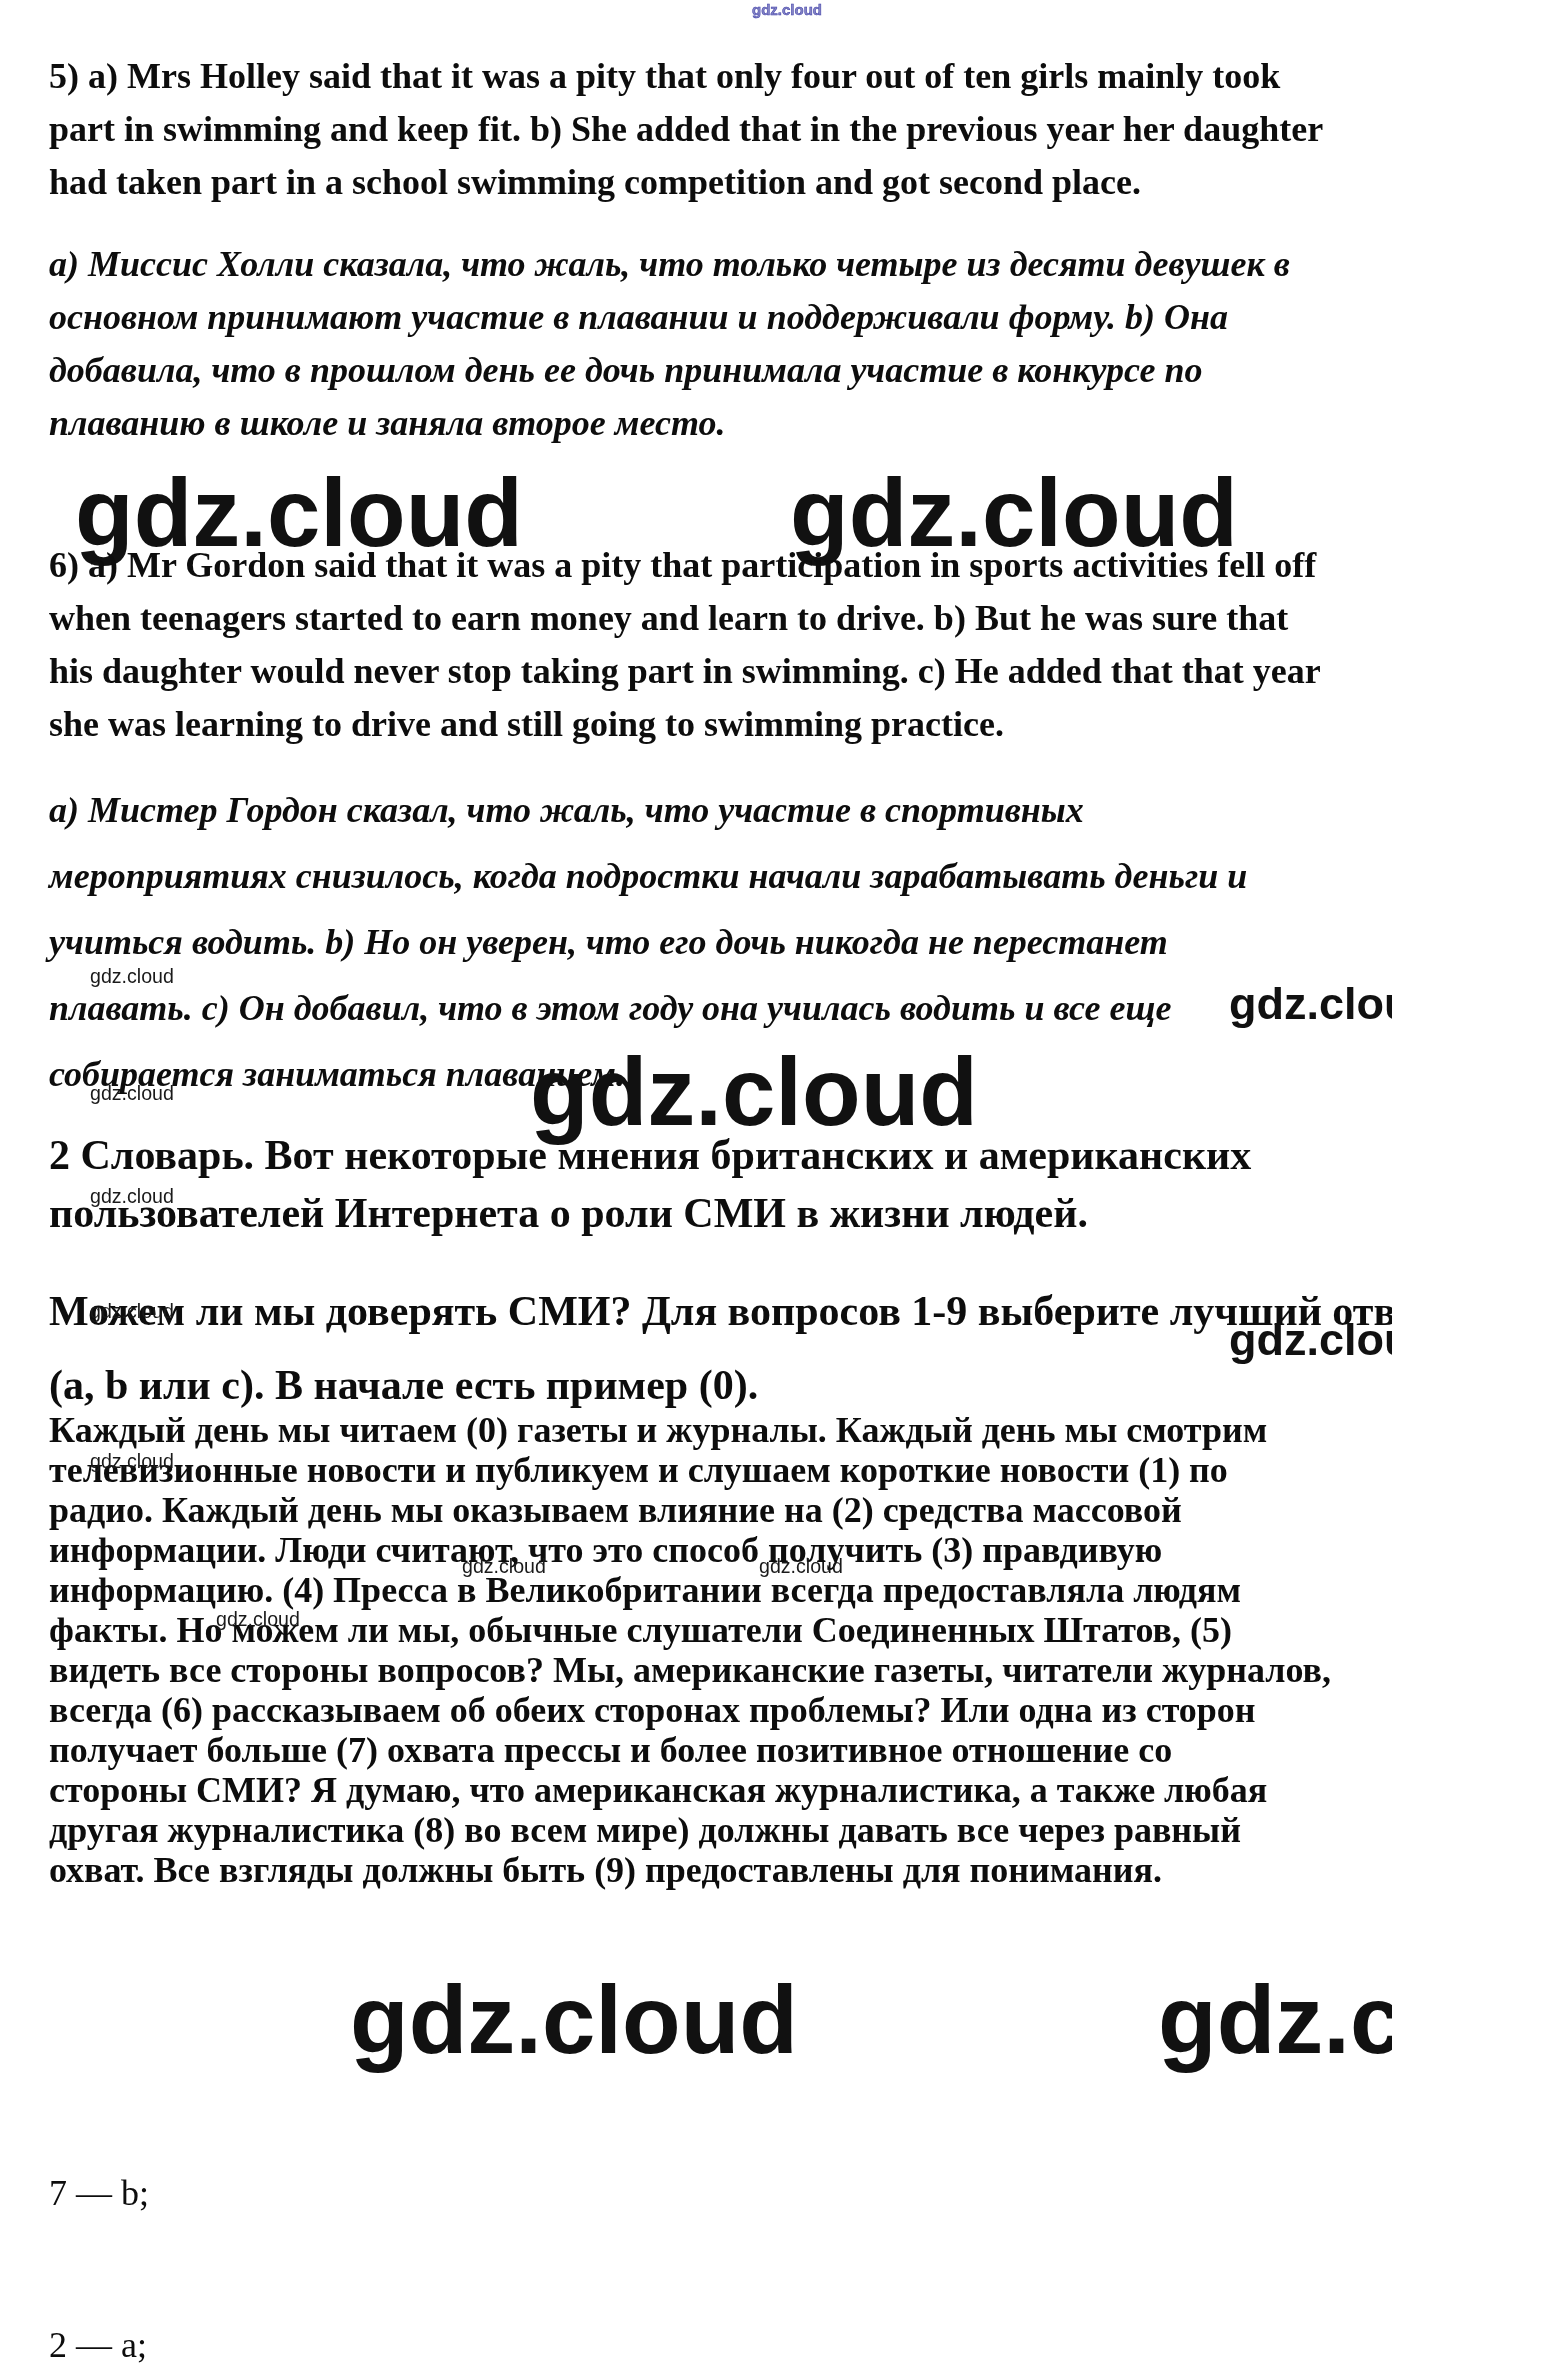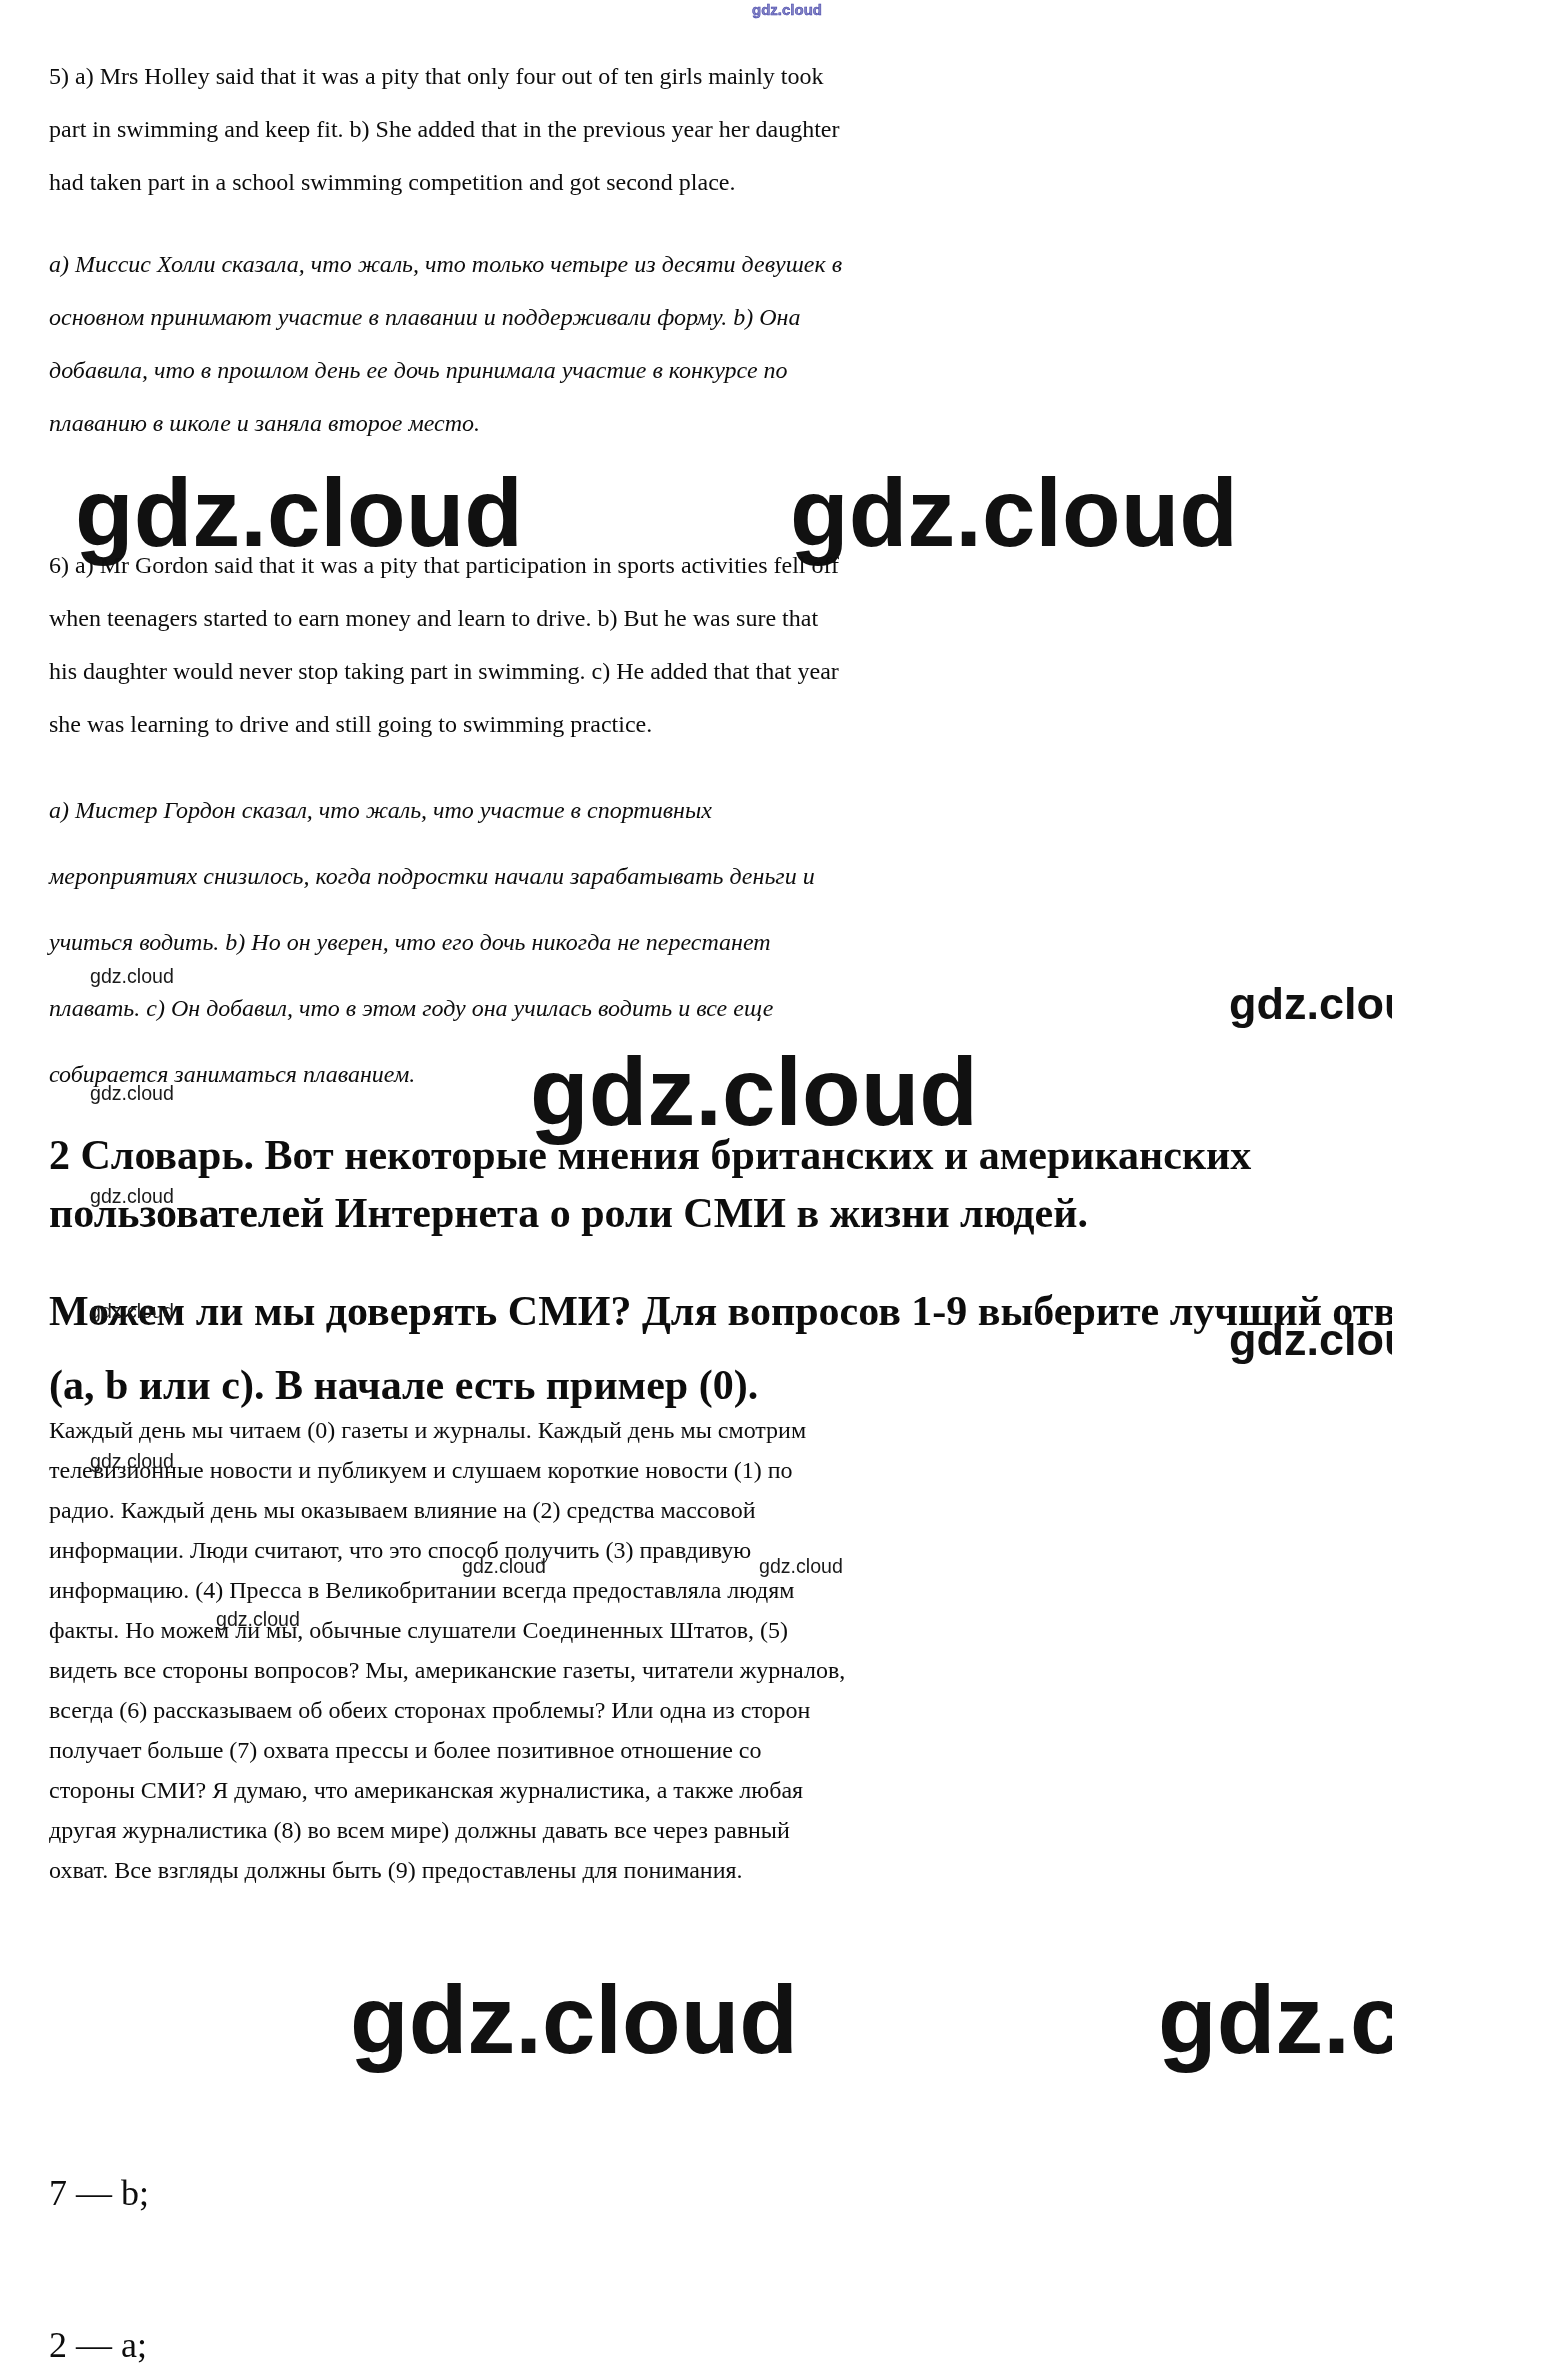--- a/index.html
+++ b/index.html
@@ -13,22 +13,23 @@
   }
   .tblock {
     position: absolute;
     left: 49px;
     width: 1474px;
     white-space: pre-line;
     color: #0d0d0d;
   }
   .serif {
     font-family: "Liberation Serif", "DejaVu Serif", serif;
-    font-size: 24px;
+    font-size: 36px;
     line-height: 53px;
+    font-weight: bold;
   }
   .italic {
     font-style: italic;
   }
   .boldblock {
     font-family: "Liberation Serif", "DejaVu Serif", serif;
     font-weight: 700;
     font-size: 42px;
   }
   .wm {

